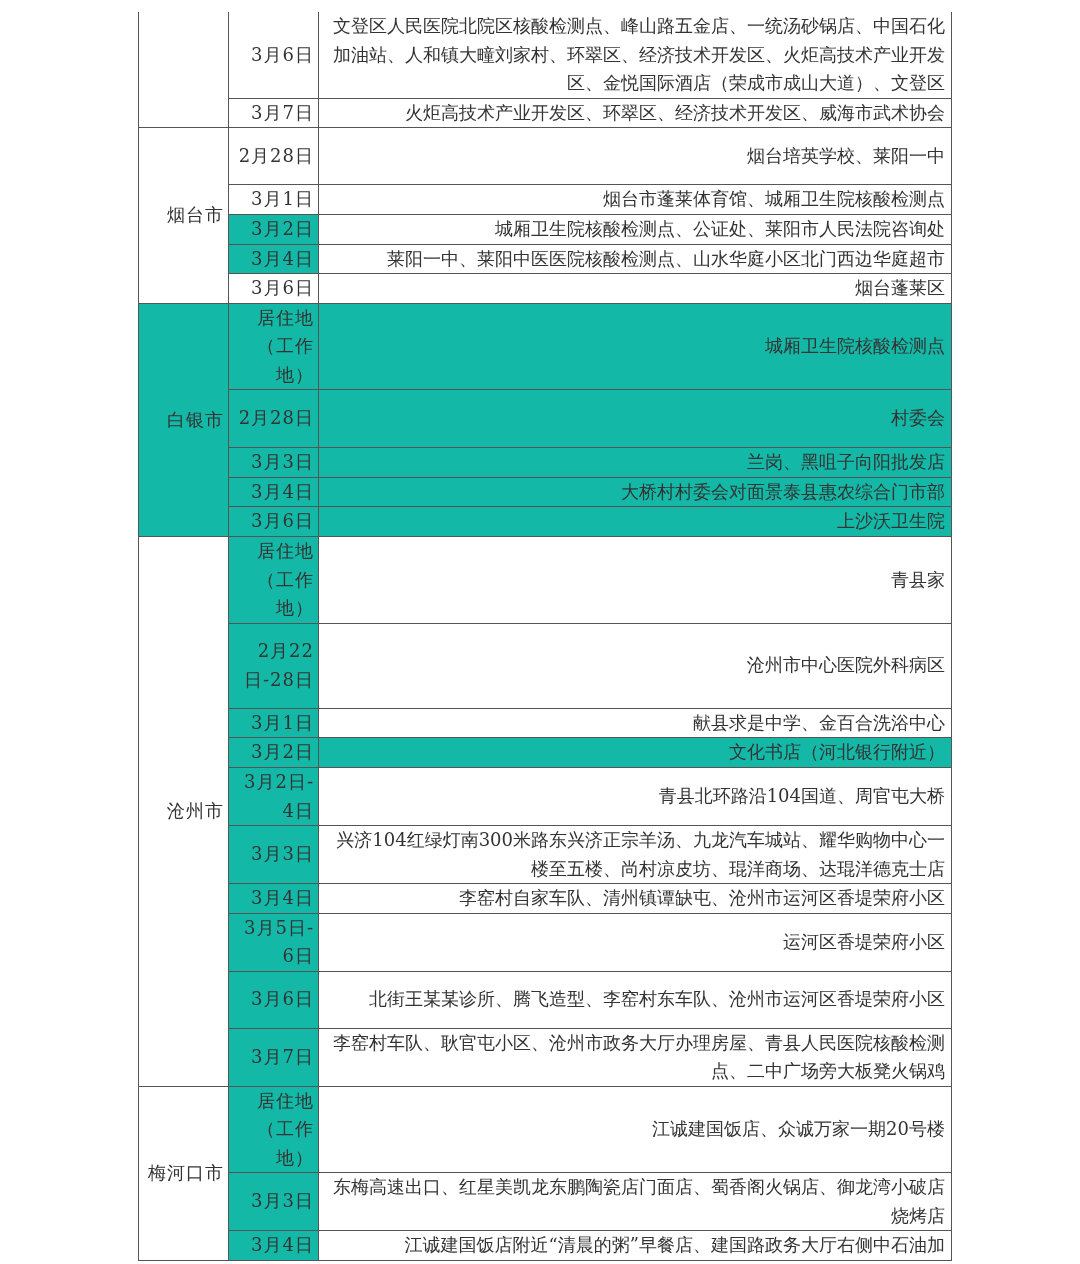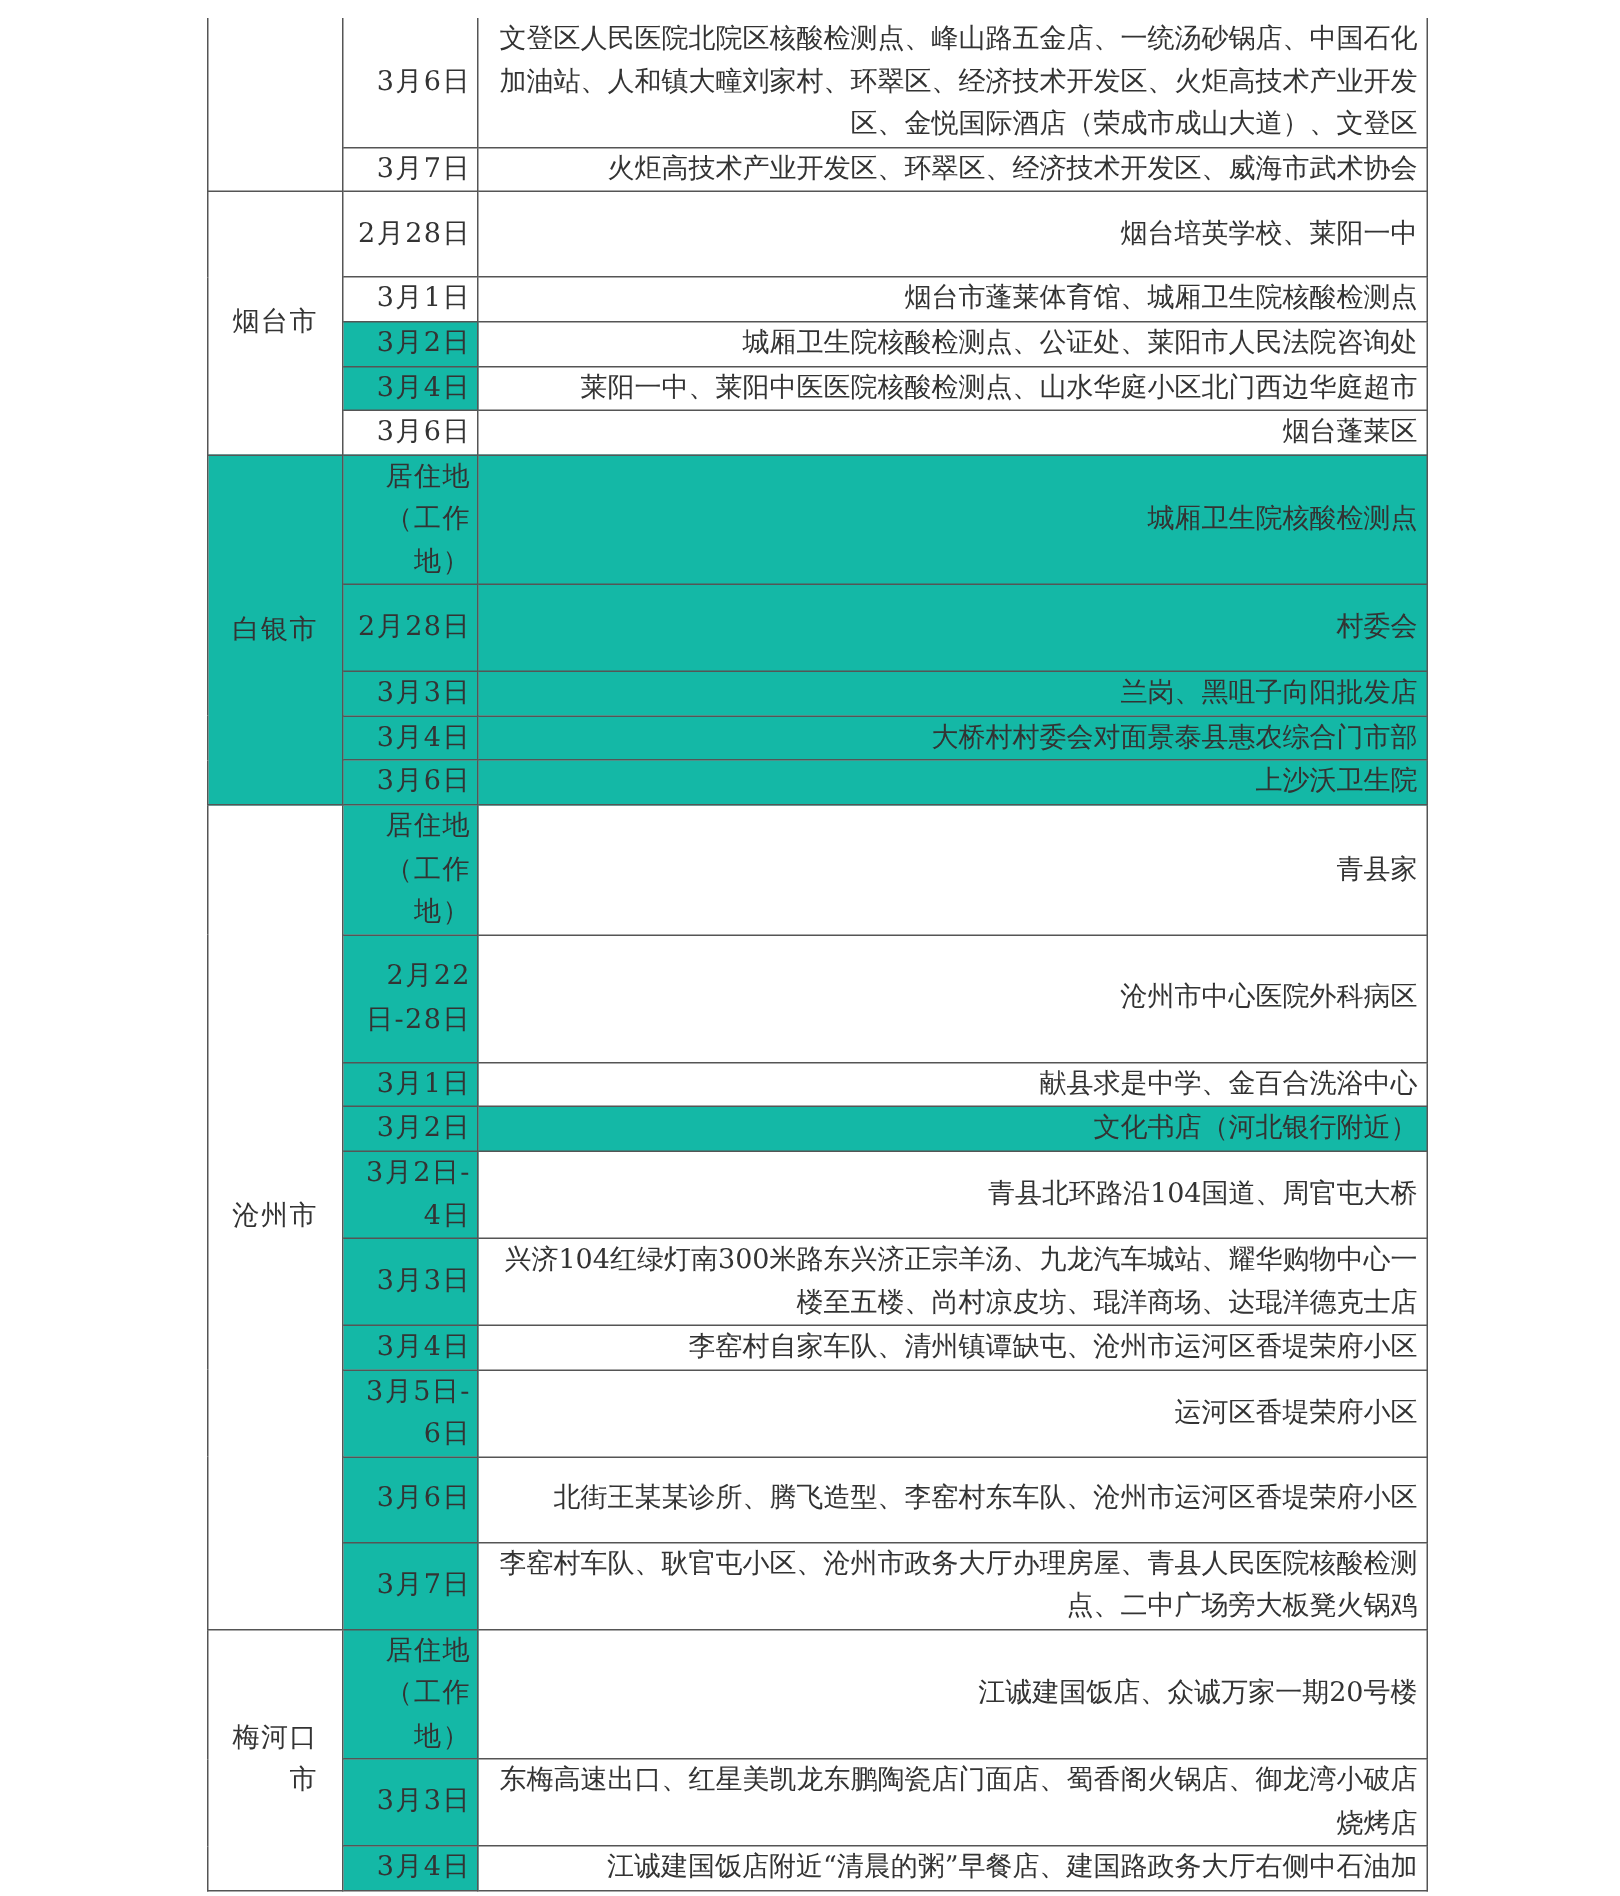--- a/index.html
+++ b/index.html
@@ -31,21 +31,21 @@
       padding: 0 6px;
       font-size: 18px;
       line-height: 28.5px;
       text-align: right;
       vertical-align: middle;
       color: #333333;
       word-break: break-all;
     }
     table.trace td.city {
       width: 78px;
-      padding: 0 16px;
+      padding: 0 4px;
       letter-spacing: 1px;
     }
     table.trace td.date {
       width: 78px;
       padding: 0 4px;
       letter-spacing: 1px;
     }
     table.trace td.place {
       padding: 0 6px;
     }

